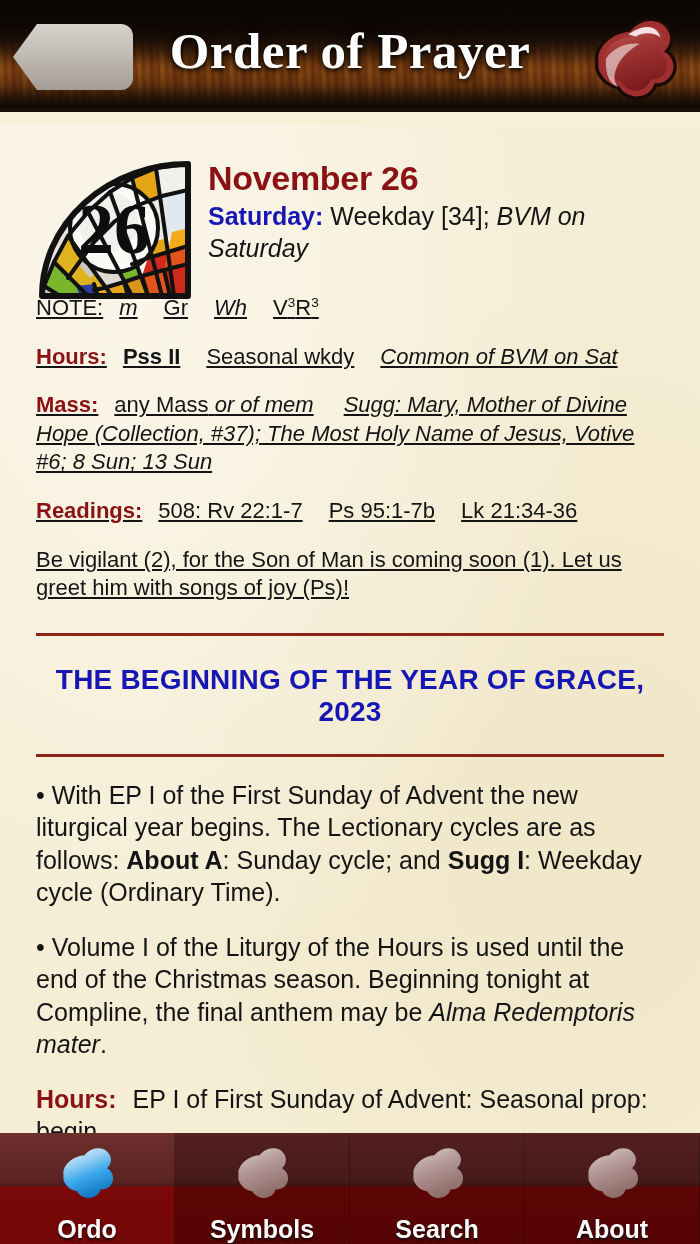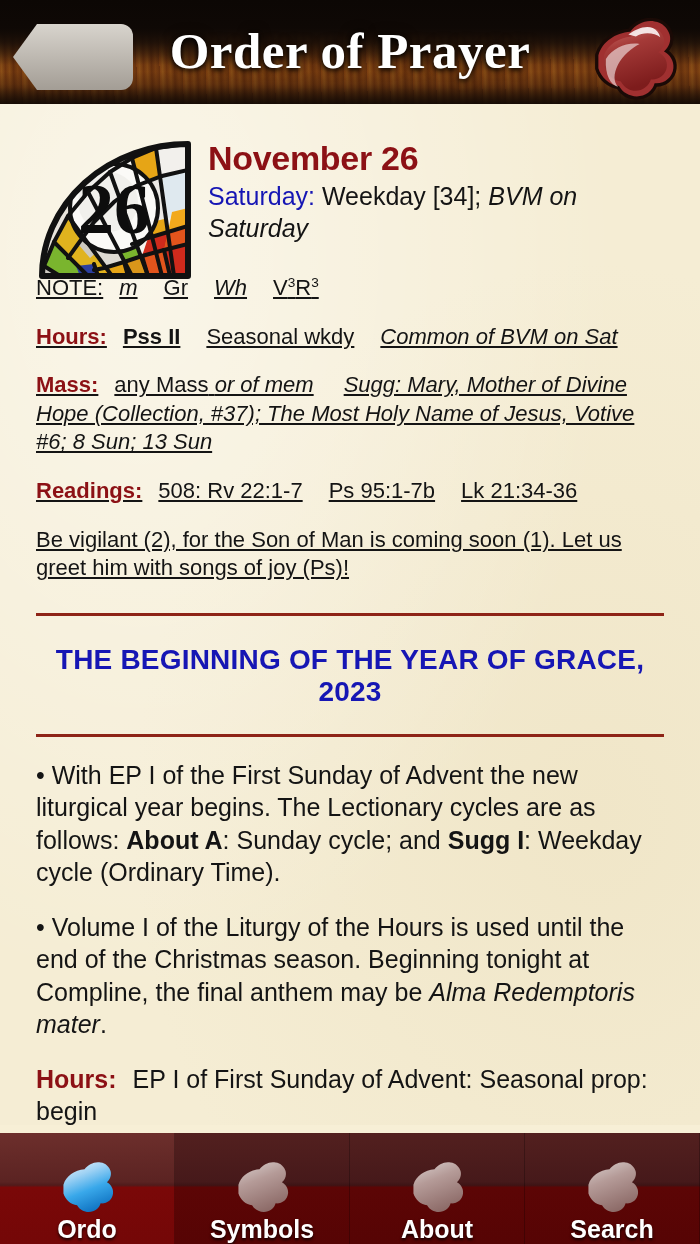--- a/index.html
+++ b/index.html
@@ -114,21 +114,21 @@
 
   .header-dove {
     position: absolute;
     right: 18px; top: 12px;
     width: 96px; height: 90px;
   }
 
   
   .content {
     position: absolute;
-    top: 104px; left: 0;
+    top: 124px; left: 0;
     width: 700px;
     height: 1021px;
     background:
       radial-gradient(ellipse at 20% 15%, rgba(255,255,255,0.5), rgba(255,255,255,0) 60%),
       radial-gradient(ellipse at 85% 70%, rgba(236,224,190,0.55), rgba(255,255,255,0) 55%),
       #F5EDD4;
     overflow: hidden;
     padding: 0 36px;
   }
 
@@ -152,21 +152,21 @@
     font-weight: bold;
     line-height: 1.06;
     letter-spacing: -0.3px;
   }
   .date-sub {
     margin-top: 4px;
     font-size: 25px;
     line-height: 1.28;
     color: #141414;
   }
-  .weekday { color: #1616B4; font-weight: normal; }
+  .weekday { color: #1616B4; font-weight: bold; }
   .ital { font-style: italic; }
   .bld { font-weight: bold; }
 
   .body-line {
     font-size: 22px;
     line-height: 1.30;
     color: #141414;
     margin-top: 20px;
     text-decoration: underline;
   }
@@ -209,21 +209,21 @@
     display: flex;
     background: linear-gradient(to bottom,
       #6b2a2a 0%, #5a2020 46%, #4a1414 47%, #700707 48%, #6a0606 100%);
   }
   .tab {
     flex: 1 1 25%;
     position: relative;
     display: flex;
     flex-direction: column;
     align-items: center;
-    justify-content: flex-end;
+    justify-content: space-between;
     padding-top: 8px;
     cursor: pointer;
     background: linear-gradient(to bottom,
       #53201f 0%, #46191a 44%, #3d1415 47%, #5c0505 49%, #560404 100%);
     border-right: 1px solid rgba(0,0,0,0.25);
   }
   .tab.active {
     background: linear-gradient(to bottom,
       #6d2f2c 0%, #5b2322 44%, #501b1b 47%, #7a0808 49%, #740707 100%);
   }
@@ -415,45 +415,45 @@
                  C70,84 62,90 53,90 C45,90 38,86 34,79 C24,78 15,70 12,60 Z" fill="url(#tabDoveGray1)"></path>
       </svg>
     </span>
     <span class="tab-label">Symbols</span>
   </div>
 
   <div class="tab">
     <span class="tab-icon">
       <svg viewBox="0 0 100 96" width="62" height="62">
         <defs>
+          <linearGradient id="tabDoveGray2" x1="0.1" y1="0" x2="0.5" y2="1">
+            <stop offset="0%" stop-color="#d8cdcb"></stop>
+            <stop offset="40%" stop-color="#b59b98"></stop>
+            <stop offset="100%" stop-color="#8d6b68"></stop>
+          </linearGradient>
+        </defs>
+        <path d="M12,46 C16,32 30,22 46,21 C52,13 62,8 72,10 C80,11 86,17 88,24
+                 C90,31 87,38 82,42 C88,45 93,52 92,60 C91,70 82,77 72,76
+                 C70,84 62,90 53,90 C45,90 38,86 34,79 C24,78 15,70 12,60 Z" fill="url(#tabDoveGray2)"></path>
+      </svg>
+    </span>
+    <span class="tab-label">Search</span>
+  </div>
+
+  <div class="tab">
+    <span class="tab-icon">
+      <svg viewBox="0 0 100 96" width="62" height="62">
+        <defs>
           <linearGradient id="tabDoveGray3" x1="0.1" y1="0" x2="0.5" y2="1">
             <stop offset="0%" stop-color="#d8cdcb"></stop>
             <stop offset="40%" stop-color="#b59b98"></stop>
             <stop offset="100%" stop-color="#8d6b68"></stop>
           </linearGradient>
         </defs>
         <path d="M12,46 C16,32 30,22 46,21 C52,13 62,8 72,10 C80,11 86,17 88,24
                  C90,31 87,38 82,42 C88,45 93,52 92,60 C91,70 82,77 72,76
                  C70,84 62,90 53,90 C45,90 38,86 34,79 C24,78 15,70 12,60 Z" fill="url(#tabDoveGray3)"></path>
       </svg>
     </span>
     <span class="tab-label">About</span>
   </div>
 
-  <div class="tab">
-    <span class="tab-icon">
-      <svg viewBox="0 0 100 96" width="62" height="62">
-        <defs>
-          <linearGradient id="tabDoveGray2" x1="0.1" y1="0" x2="0.5" y2="1">
-            <stop offset="0%" stop-color="#d8cdcb"></stop>
-            <stop offset="40%" stop-color="#b59b98"></stop>
-            <stop offset="100%" stop-color="#8d6b68"></stop>
-          </linearGradient>
-        </defs>
-        <path d="M12,46 C16,32 30,22 46,21 C52,13 62,8 72,10 C80,11 86,17 88,24
-                 C90,31 87,38 82,42 C88,45 93,52 92,60 C91,70 82,77 72,76
-                 C70,84 62,90 53,90 C45,90 38,86 34,79 C24,78 15,70 12,60 Z" fill="url(#tabDoveGray2)"></path>
-      </svg>
-    </span>
-    <span class="tab-label">Search</span>
-  </div>
-
 </div>
 
 </body></html>

